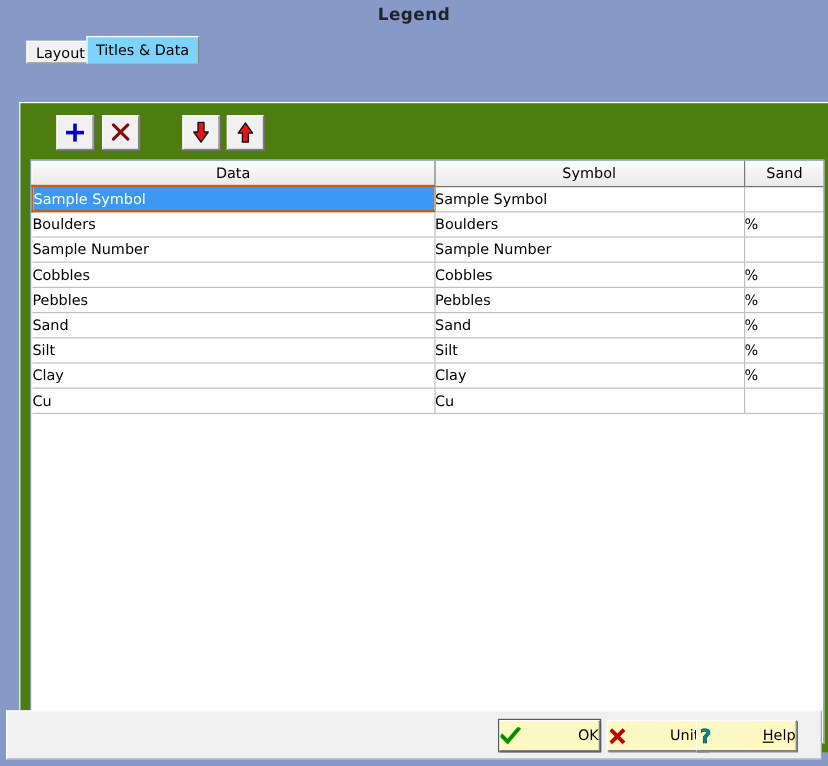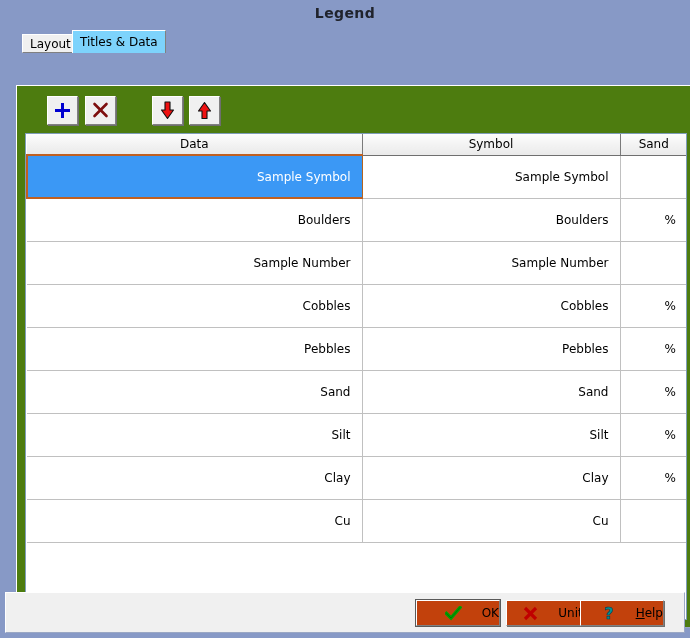--- a/index.html
+++ b/index.html
@@ -165,23 +165,23 @@
     text-align: center;
     padding: 0;
   }
   table.grid th:last-child { border-right: none; }
 
   table.grid td {
     height: 20px;
     background: #ffffff;
     border-right: 1px solid #c0c0c0;
     border-bottom: 1px solid #c0c0c0;
-    text-align: right;
+    text-align: left;
     color: #000000;
-    padding: 11px;
+    padding: 0;
     overflow: hidden;
     white-space: nowrap;
   }
   table.grid td:last-child { border-right: none; }
 
   tr.selected td.sel-cell {
     background: #3b98f5;
     color: #ffffff;
     border: 2px solid #c06020;
     border-right: 1px solid #b36420;
@@ -200,28 +200,28 @@
     border-top: 1px solid #ffffff;
     border-left: 1px solid #ffffff;
     border-right: 1px solid #9aa7c4;
     border-bottom: 1px solid #9aa7c4;
   }
   .dlg-btn {
     position: absolute;
     top: 7px;
     height: 26px;
     box-sizing: border-box;
-    background: #c2410c;
+    background: #fef9c3;
     border: 1px solid #ffffff;
     border-right-color: #808080;
     border-bottom-color: #808080;
     box-shadow: 1px 1px 0 0 #6e6e6e;
     display: flex;
     align-items: center;
-    justify-content: flex-end;
+    justify-content: space-between;
     gap: 20px;
     font-size: 12px;
     color: #000000;
     cursor: default;
   }
   #btn-ok {
     left: 410px;
     width: 84px;
     outline: 1px solid #5a5a5a;
     outline-offset: 0px;

